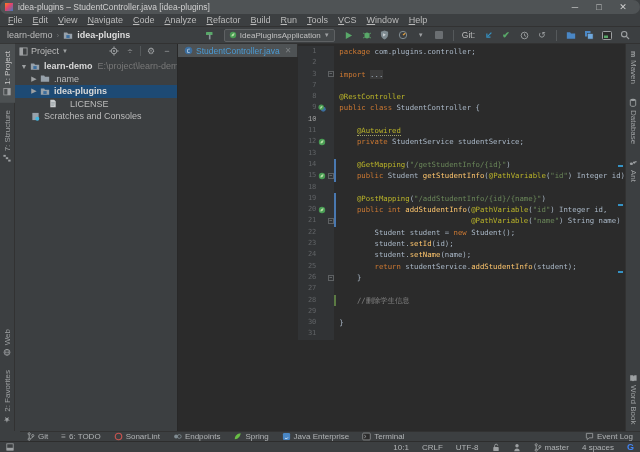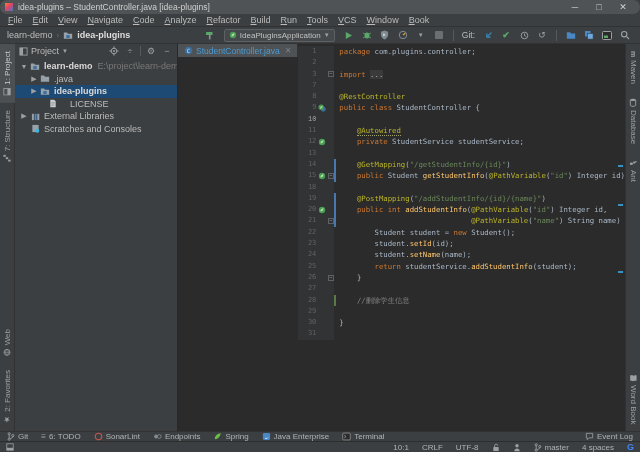--- a/index.html
+++ b/index.html
@@ -73,21 +73,21 @@
   .t-kw { color:#cc7832; font-weight:normal; }
   .t-pl { color:#a9b7c6; }
   .t-ann { color:#bbb529; }
   .t-annw { color:#bbb529; border-bottom:1px dotted #a0a06a; }
   .t-str { color:#6a8759; }
   .t-m  { color:#ffc66d; }
   .t-cm { color:#808080; }
   .t-fold { background:#3a3a3a; color:#a9b7c6; }
   .scroll-mark { position:absolute; right:2px; width:5px; height:2px; }
   
-  .bottombar { height:10px; background:#3c3f41; border-top:1px solid #323232; display:flex; align-items:center; padding:0 7px; gap:13px; font-size:8px; }
+  .bottombar { height:10px; background:#3c3f41; border-top:1px solid #323232; display:flex; align-items:center; padding:0 7px; gap:13px; font-size:8px;margin-left:20px; }
   .bb-item { display:flex; align-items:center; gap:3px; color:#b0b3b5; }
   .bb-right { margin-left:auto; display:flex; gap:10px; }
   .statusbar { height:11px; background:#3c3f41; border-top:1px solid #2d2d2d; display:flex; align-items:center; padding:0 6px; font-size:8px; color:#b0b3b5; }
   .sb-right { margin-left:auto; display:flex; align-items:center; gap:13px; }
   .sb-item { display:flex; align-items:center; gap:3px; }
   .icon { display:inline-flex; align-items:center; justify-content:center; line-height:1; }
 </style>
 </head>
 <body>
 
@@ -109,21 +109,21 @@
       <span class="menu-item">View</span>
       <span class="menu-item">Navigate</span>
       <span class="menu-item">Code</span>
       <span class="menu-item">Analyze</span>
       <span class="menu-item">Refactor</span>
       <span class="menu-item">Build</span>
       <span class="menu-item">Run</span>
       <span class="menu-item">Tools</span>
       <span class="menu-item">VCS</span>
       <span class="menu-item">Window</span>
-      <span class="menu-item">Book</span>
+      <span class="menu-item">Help</span>
     </div>
 
   <div class="toolbar">
     <div class="crumb" id="crumb">
         <span class="crumb-label">learn-demo</span>
         <span class="crumb-sep">›</span>
         <span class="icon">
           <svg width="10" height="9" viewBox="0 0 12 10">
             <path d="M1 1.5h4l1 1.5h5v6H1z" fill="#97a1aa"></path>
             <rect x="4" y="4.5" width="4" height="3.5" fill="#3c6e9e"></rect>
@@ -318,52 +318,41 @@
             <span class="tree-label bold">learn-demo</span>
             <span class="tree-path">E:\project\learn-demo</span>
           </div>
           <div class="tree-row" style="padding-left: 14px;">
             <span class="chev">▶</span>
             <span class="tree-icon">
               <svg width="10" height="9" viewBox="0 0 12 10">
                 <path d="M1 1.5h4l1 1.5h5v6H1z" fill="#97a1aa"></path>
               </svg>
             </span>
-            <span class="tree-label">.java</span>
+            <span class="tree-label">.name</span>
           </div>
           <div class="tree-row selected" style="padding-left: 14px;">
             <span class="chev">▶</span>
             <span class="tree-icon">
               <svg width="10" height="9" viewBox="0 0 12 10">
                 <path d="M1 1.5h4l1 1.5h5v6H1z" fill="#97a1aa"></path>
                 <rect x="4" y="4.5" width="4" height="3.5" fill="#3c6e9e"></rect>
               </svg>
             </span>
             <span class="tree-label bold">idea-plugins</span>
           </div>
           <div class="tree-row" style="padding-left: 14px; gap: 8px;">
             <span class="chev"></span>
             <span class="tree-icon">
               <svg width="8" height="9" viewBox="0 0 8 10">
                 <path d="M1 .8h4.2L7 2.6v6.6H1z" fill="#c9ccce"></path>
                 <path d="M2 4h4M2 5.5h4M2 7h3" stroke="#7f8b91" stroke-width="0.6"></path>
               </svg>
             </span>
             <span class="tree-label">LICENSE</span>
-          </div>
-          <div class="tree-row" style="padding-left: 4px;">
-            <span class="chev">▶</span>
-            <span class="tree-icon">
-              <svg width="9" height="9" viewBox="0 0 10 10">
-                <rect x="1" y="2" width="2.2" height="7" fill="#9da0a2"></rect>
-                <rect x="4" y="2" width="2.2" height="7" fill="#4a87c5"></rect>
-                <rect x="7" y="2" width="2.2" height="7" fill="#9da0a2"></rect>
-              </svg>
-            </span>
-            <span class="tree-label">External Libraries</span>
           </div>
           <div class="tree-row" style="padding-left: 4px;">
             <span class="chev"></span>
             <span class="tree-icon">
               <svg width="9" height="9" viewBox="0 0 10 10">
                 <path d="M1.5 1h7v8h-7z" fill="#97a1aa"></path>
                 <circle cx="7" cy="7.5" r="2.2" fill="#40b6e0"></circle>
               </svg>
             </span>
             <span class="tree-label">Scratches and Consoles</span>

